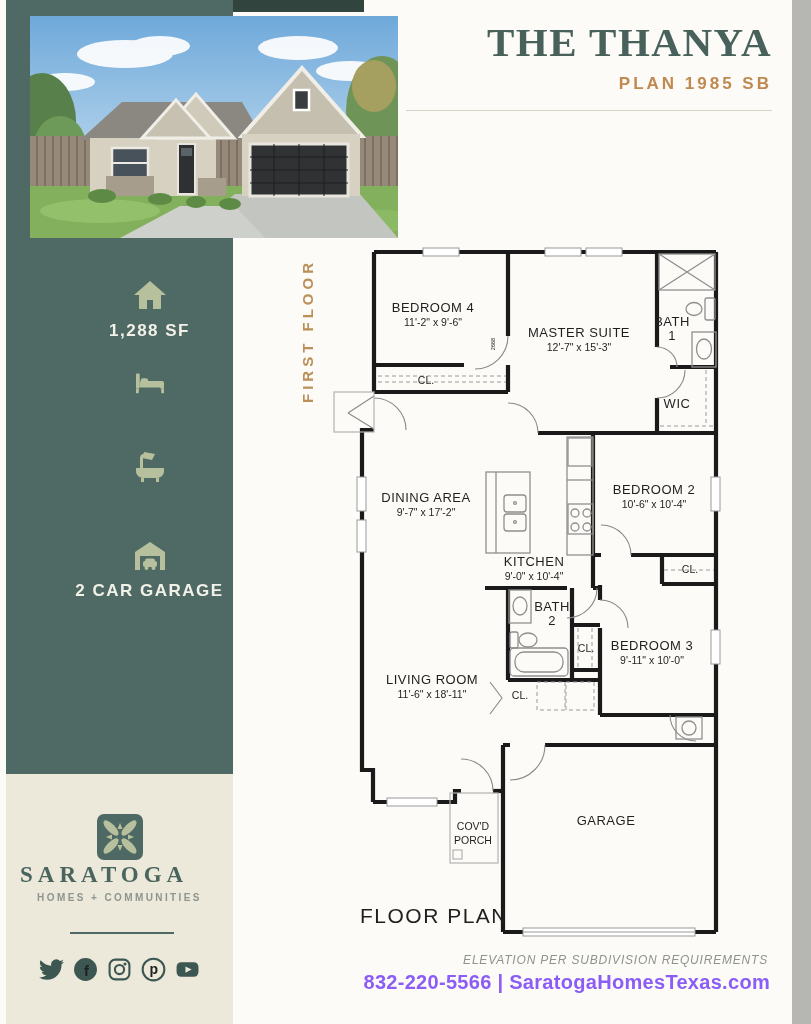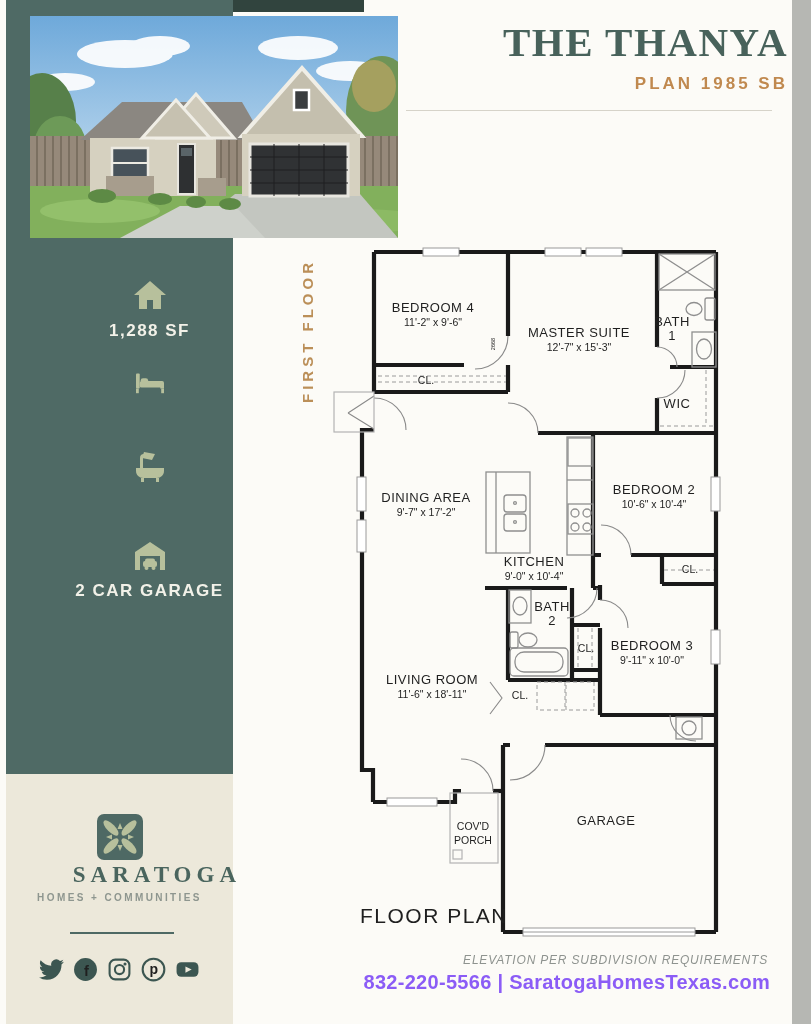--- a/index.html
+++ b/index.html
@@ -12,33 +12,33 @@
   .scan-strip-top{left:182px;top:0;width:182px;height:12px;background:#31443e;}
 
   
   .green-panel{left:6px;top:0;width:227px;height:774px;background:#4f6a65;}
   .cream-panel{left:6px;top:774px;width:227px;height:250px;background:#ece8da;}
 
   
   .photo{left:30px;top:16px;width:368px;height:222px;overflow:hidden;}
 
   
-  .title-block{left:416px;top:20px;width:372px;text-align:right;}
+  .title-block{left:400px;top:20px;width:372px;text-align:right;}
   .main-title{font-family:"Liberation Serif",serif;font-weight:bold;font-size:41px;
               color:#48625b;letter-spacing:1.5px;line-height:1.1;}
   .plan-label{margin-top:9px;font-weight:bold;font-size:17px;color:#c0894f;letter-spacing:3px;}
   .title-rule{left:406px;top:110px;width:366px;height:1px;background:#d6d3c9;}
 
   
   .stat-item{left:0;width:227px;text-align:center;padding-left:36px;}
   .stat-label{margin-top:5px;font-weight:bold;font-size:17px;color:#f2f1e8;letter-spacing:1.5px;}
 
   
   .brand-logo{left:0;top:39px;width:227px;text-align:center;}
-  .brand-name{left:4px;top:88px;width:231px;text-align:right;font-family:"Liberation Serif",serif;
+  .brand-name{left:14px;top:88px;width:231px;text-align:left;font-family:"Liberation Serif",serif;
               font-weight:bold;font-size:23px;color:#4a655e;letter-spacing:5px;}
   .brand-tagline{left:0;top:118px;width:227px;text-align:center;font-weight:bold;
                  font-size:10px;color:#8e968f;letter-spacing:2.4px;}
   .brand-divider{left:64px;top:158px;width:104px;height:2px;background:#4e6964;}
   .social-row{left:0;top:183px;width:227px;display:flex;justify-content:center;gap:9px;}
 
   
   .first-floor{left:299px;top:403px;transform:rotate(-90deg);transform-origin:0 0;
                font-weight:bold;font-size:15px;letter-spacing:4px;color:#bb8f58;white-space:nowrap;}
   .plan-svg{left:330px;top:240px;}

